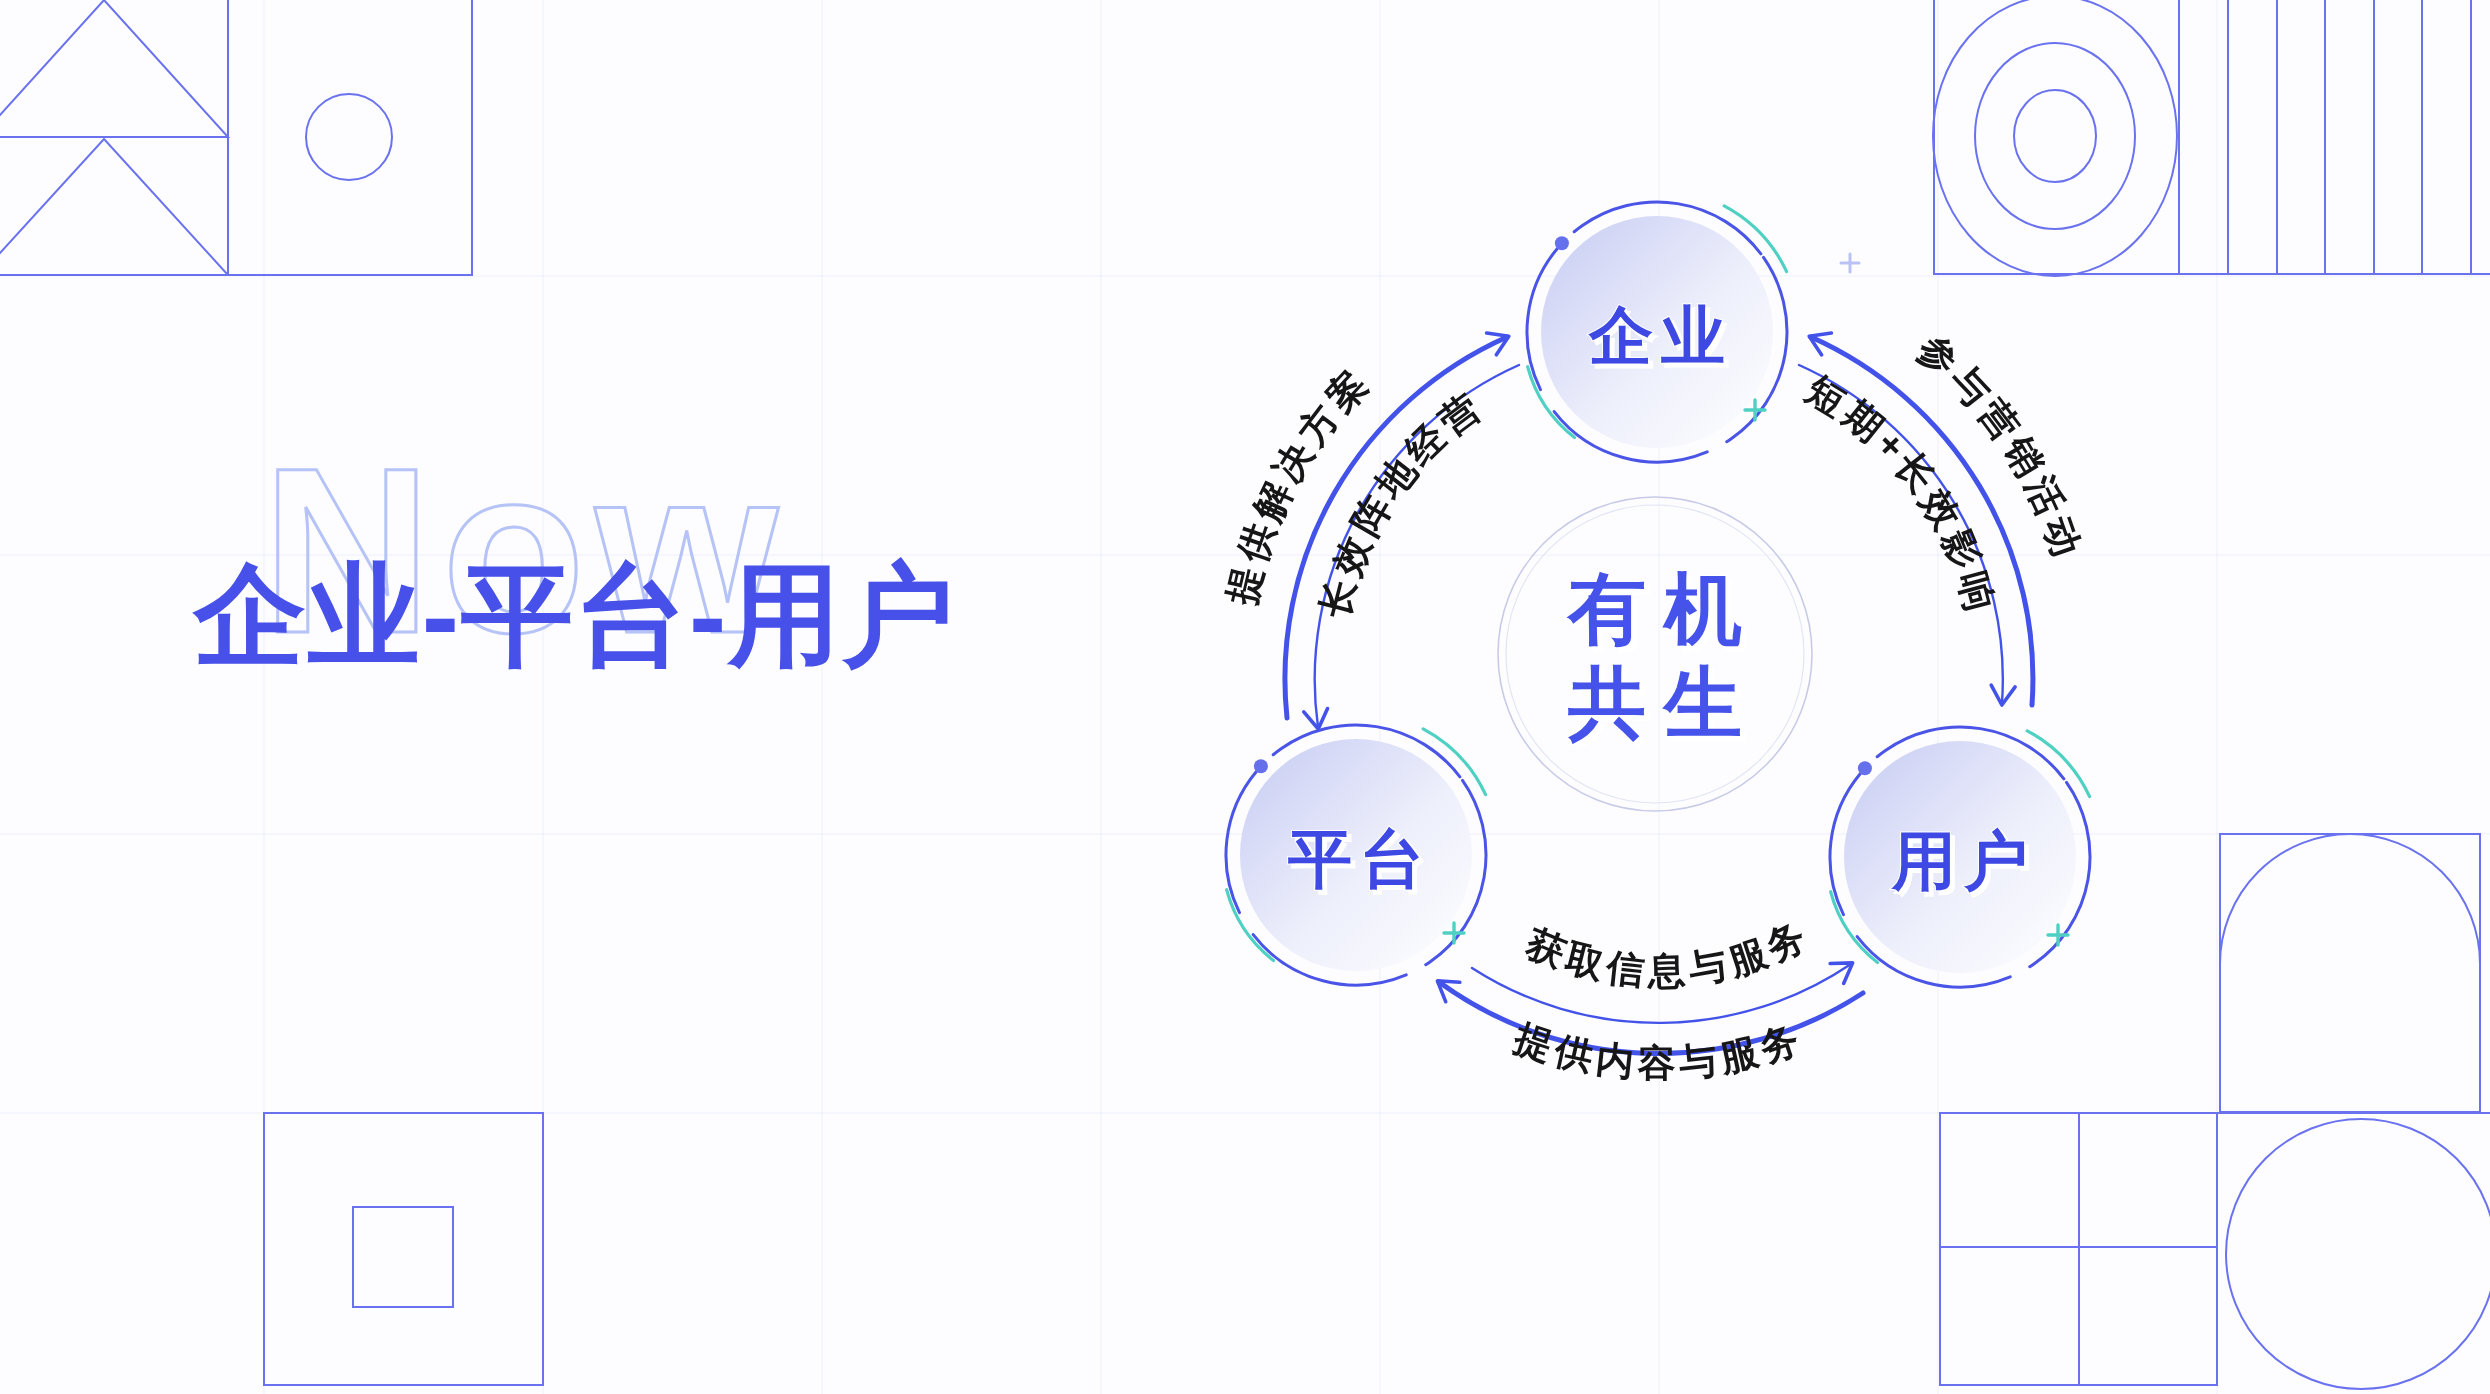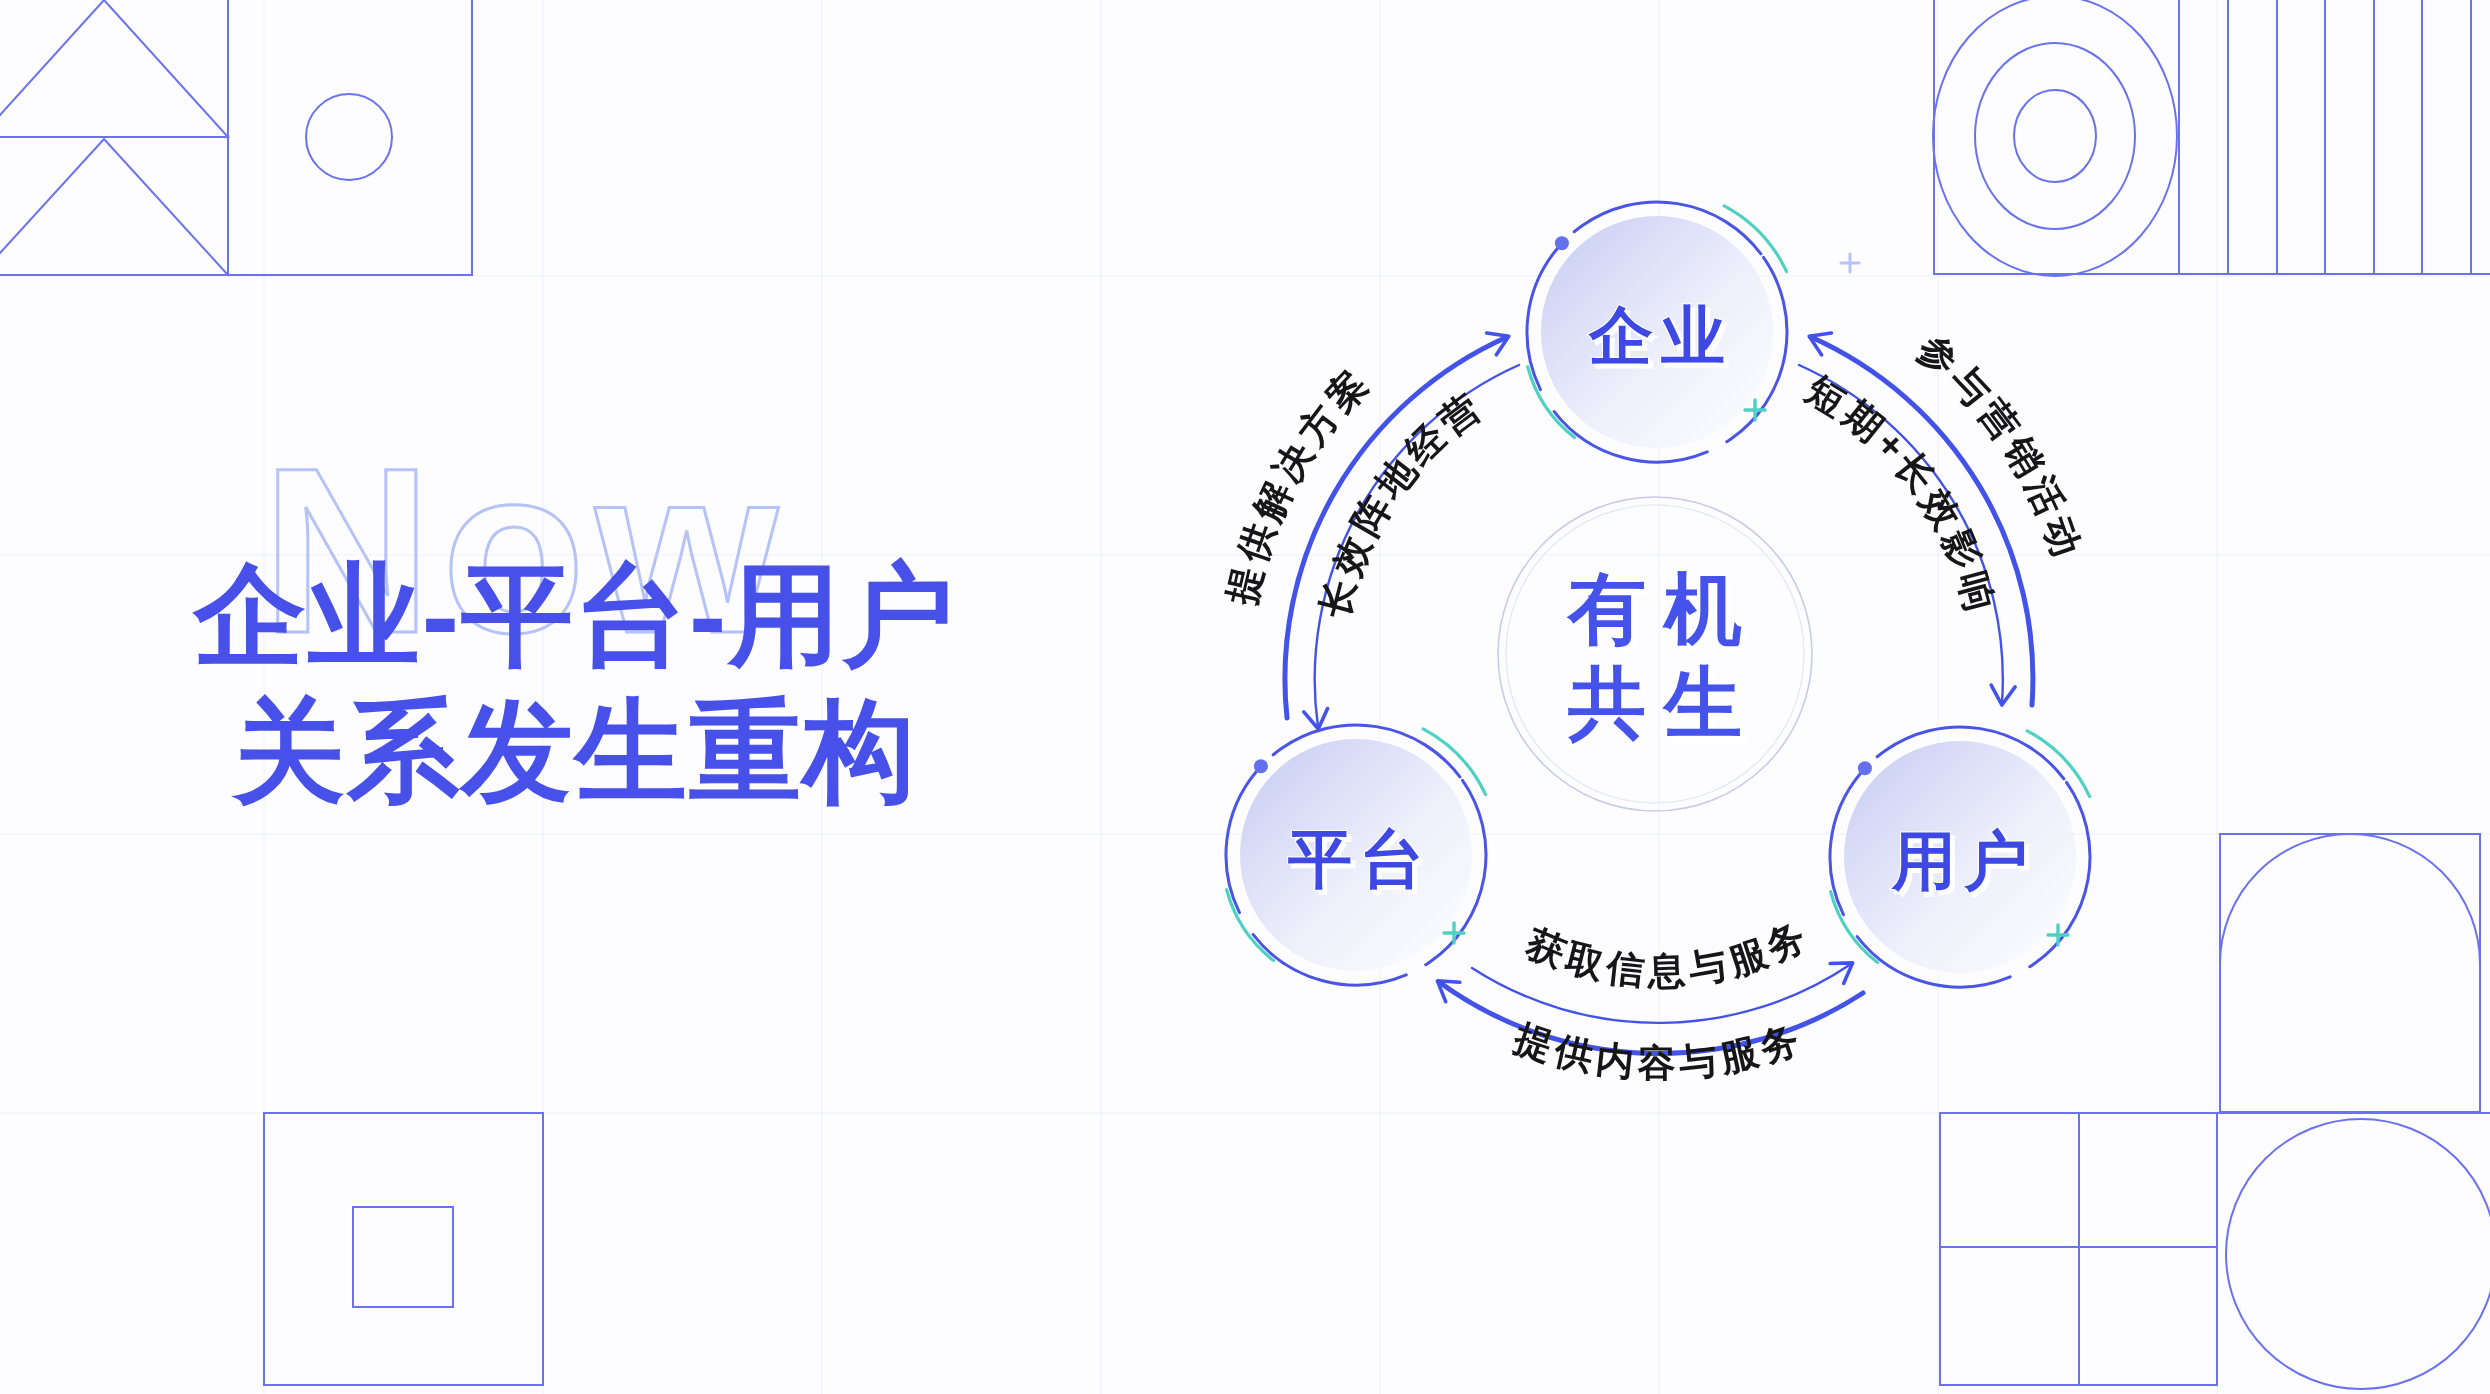--- a/index.html
+++ b/index.html
@@ -145,14 +145,13 @@
       <use href="#node-decor"></use>
     </g>
     <text class="node-label" x="1964" y="861" text-anchor="middle" dominant-baseline="central">用户</text>
 
     <path d="M1850,254 v18 M1841,263 h18" stroke="#B9C1F5" stroke-width="3" fill="none" stroke-linecap="round"></path>
   </g>
 </svg>
 
 <div class="title">
   <div>企业-平台-用户</div>
-  <div>关系发生重构</div>
 </div>
 
 </body></html>

